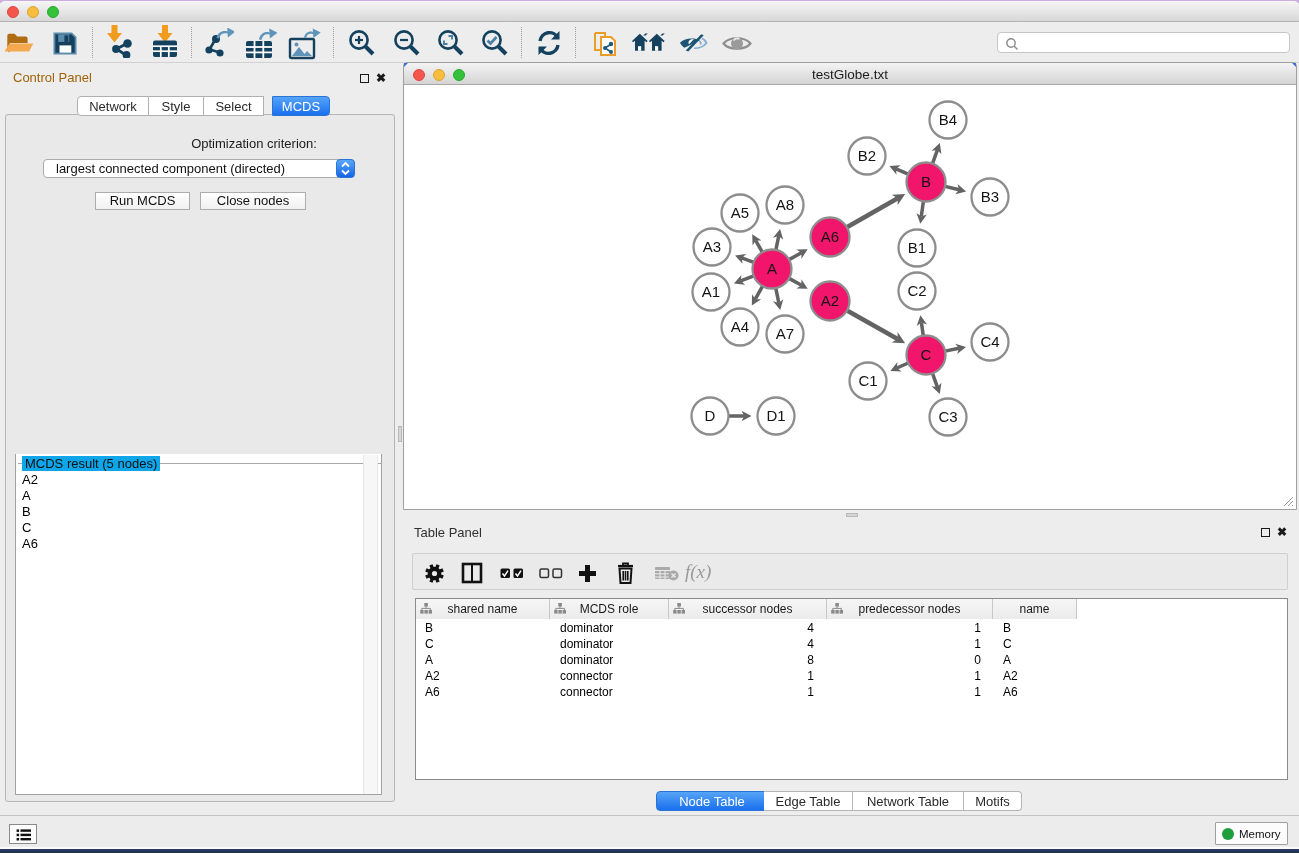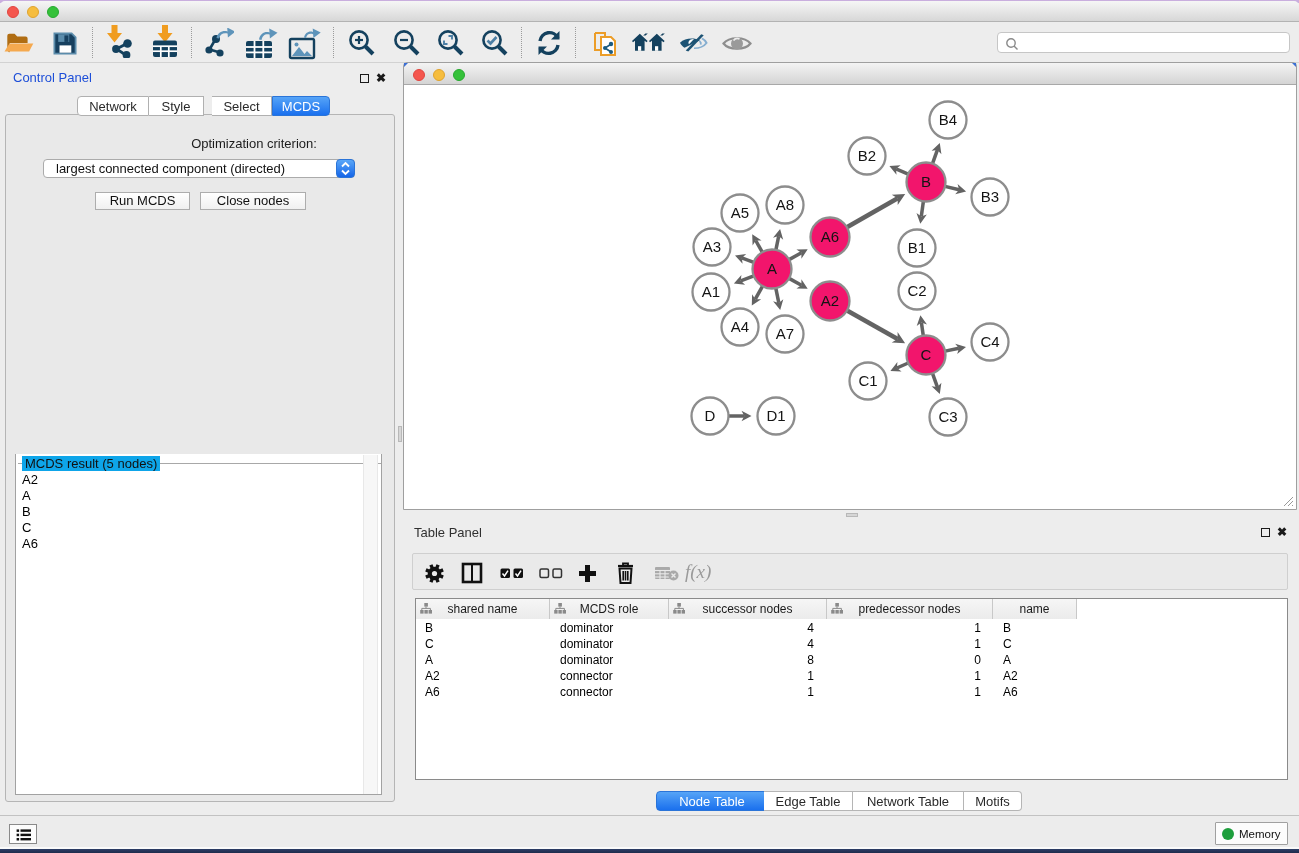--- a/index.html
+++ b/index.html
@@ -11,21 +11,21 @@
 .winbottom { left:0; top:847px; width:1299px; height:2px; background:#fafafa; }
 .win { left:0; top:1px; width:1299px; height:845px; background:#ededed; border-radius:5px 5px 0 0; }
 .titlebar { left:0; top:0; width:1299px; height:21px; background:linear-gradient(#f6f6f6,#d7d7d7); border-bottom:1px solid #b3b3b3; border-radius:5px 5px 0 0; }
 .light { width:12px; height:12px; border-radius:50%; top:5px; }
 .title { width:100%; text-align:center; top:4px; font-size:13.5px; color:#3a3a3a; }
 .toolbar { left:0; top:22px; width:1299px; height:41px; background:#ededed; border-bottom:1px solid #d2d2d2; }
 .tsep { top:5px; height:31px; width:0; border-left:1px dotted #9b9b9b; }
 .ticon { top:6px; }
 .search { left:997px; top:10px; width:293px; height:21px; background:#fff; border:1px solid #c6c6c6; border-radius:4px; }
 
-.cp-title { left:13px; top:70px; font-size:13px; color:#1d4ed8; }
+.cp-title { left:13px; top:70px; font-size:13px; color:#a16207; }
 .floatbox { width:9px; height:9px; border:1.5px solid #1a1a1a; }
 .xicon { font-size:12px; font-weight:bold; color:#1a1a1a; }
 .tabpanel { left:5px; top:114px; width:390px; height:688px; background:#e9e9e9; border:1px solid #b5b5b5; border-radius:3px; }
 .seg { top:96px; height:20px; background:#fff; border:1px solid #b0b0b0; font-size:13px; color:#2a2a2a; text-align:center; line-height:19px; }
 .seg.blue { background:linear-gradient(#56a4f7,#1a70ee); color:#fff; border-color:#2a74d8; }
 .optlabel { left:5px; top:136px; width:463px; text-align:center; font-size:13px; color:#1c1c1c;padding-left:35px; }
 .select { left:43px; top:159px; width:312px; height:19px; background:#fff; border:1px solid #ababab; border-radius:4px; font-size:13px; color:#111; line-height:17px; padding-left:12px; }
 .stepper { left:336px; top:159px; width:19px; height:19px; border-radius:4px; background:linear-gradient(#5aa7f8,#1565e8); border:1px solid #2a74d8; }
 .btn { height:18px; background:linear-gradient(#ffffff,#f0f0f0); border:1px solid #adadad; border-radius:0; font-size:13px; color:#111; text-align:center; line-height:16px; }
 .fieldset { left:15px; top:454px; width:367px; height:341px; background:#fff; border:1px solid #a2a2a2; border-top:none; }
@@ -197,21 +197,21 @@
       </svg>
   </div>
 </div>
 
 <div class="abs cp-title">Control Panel</div>
 <div class="abs floatbox" style="left:360px; top:74px;"></div>
 <div class="abs xicon" style="left:376px; top:71px;">✖</div>
 <div class="abs tabpanel"></div>
 <div class="abs seg" style="left:77px; width:72px; border-radius:4px 0 0 4px;">Network</div>
 <div class="abs seg" style="left:149px; width:55px; border-left:none;">Style</div>
-<div class="abs seg" style="left:212px; width:60px; border-left:none;">Select</div>
+<div class="abs seg" style="left:204px; width:60px; border-left:none;">Select</div>
 <div class="abs seg blue" style="left:272px; width:58px; border-radius:0 4px 4px 0;">MCDS</div>
 <div class="abs optlabel">Optimization criterion:</div>
 <div class="abs select">largest connected component (directed)</div>
 <div class="abs stepper">
   <svg width="17" height="17" viewBox="0 0 17 17">
       <path d="M5 6.5 L8.5 3 L12 6.5" stroke="#fff" stroke-width="1.8" fill="none"></path>
       <path d="M5 10.5 L8.5 14 L12 10.5" stroke="#fff" stroke-width="1.8" fill="none"></path>
     </svg>
 </div>
 <div class="abs btn" style="left:95px; top:192px; width:95px;">Run MCDS</div>
@@ -224,20 +224,21 @@
 <div class="abs mcdsitem" style="top:488px;">A</div>
 <div class="abs mcdsitem" style="top:504px;">B</div>
 <div class="abs mcdsitem" style="top:520px;">C</div>
 <div class="abs mcdsitem" style="top:536px;">A6</div>
 
 <div class="abs netwin">
   <div class="abs nettitle">
     <div class="abs light" style="left:9px; top:6px; background:#f4564e; border:1px solid #e14540;"></div>
     <div class="abs light" style="left:29px; top:6px; background:#f6bd3e; border:1px solid #e0a32e;"></div>
     <div class="abs light" style="left:49px; top:6px; background:#35c13a; border:1px solid #27a930;"></div>
+    <div class="abs" style="width:100%; text-align:center; top:4px; font-size:13.5px; color:#1c1c1c;">testGlobe.txt</div>
   </div>
   <div class="abs" style="left:0; top:0; width:4px; height:4px; background:#3b6fd4; clip-path:polygon(0 0,100% 0,0 100%);"></div>
     <div class="abs" style="right:0; top:0; width:4px; height:4px; background:#3b6fd4; clip-path:polygon(0 0,100% 0,100% 100%);"></div>
   <svg class="abs" style="left:-1px; top:22px;" width="894" height="424" viewBox="0 0 894 424" id="graph">
 <g stroke="#636363" fill="#636363">
 <line x1="359.3" y1="167.1" x2="352.7" y2="155.5" stroke-width="3.5"></line>
         <path d="M349.2 149.3L358.6 155.4L352.7 155.5L349.6 160.5Z" stroke="none"></path>
 <line x1="372.9" y1="164.9" x2="375.7" y2="151.1" stroke-width="3.5"></line>
         <path d="M377.1 144.0L380.2 154.8L375.7 151.1L370.0 152.8Z" stroke="none"></path>
 <line x1="350.7" y1="177.3" x2="338.8" y2="172.9" stroke-width="3.5"></line>

